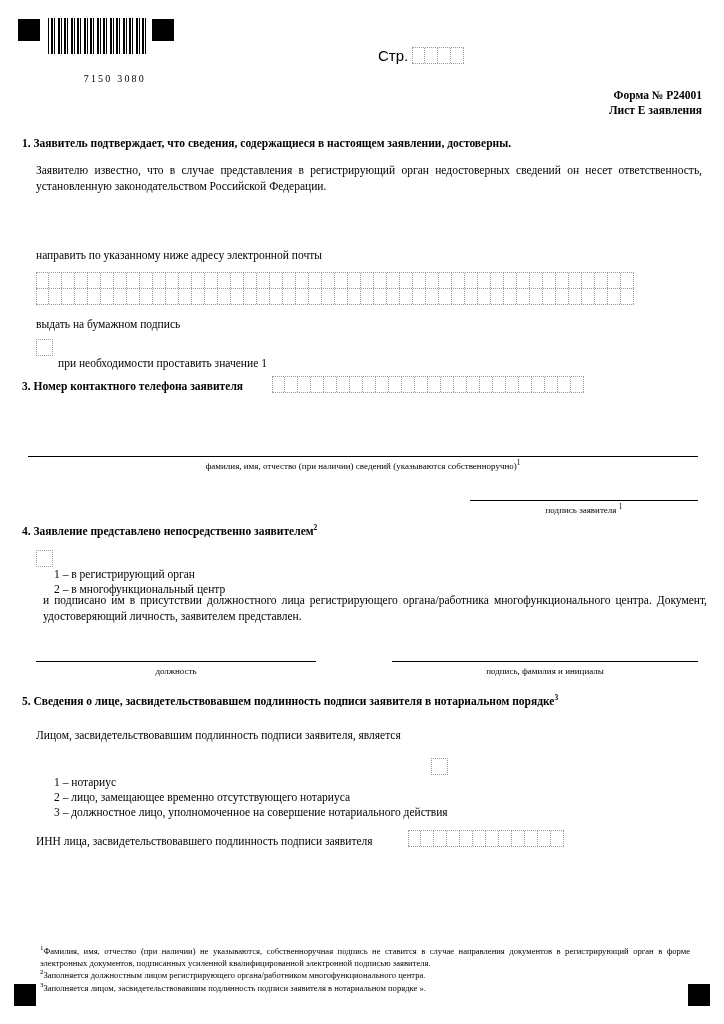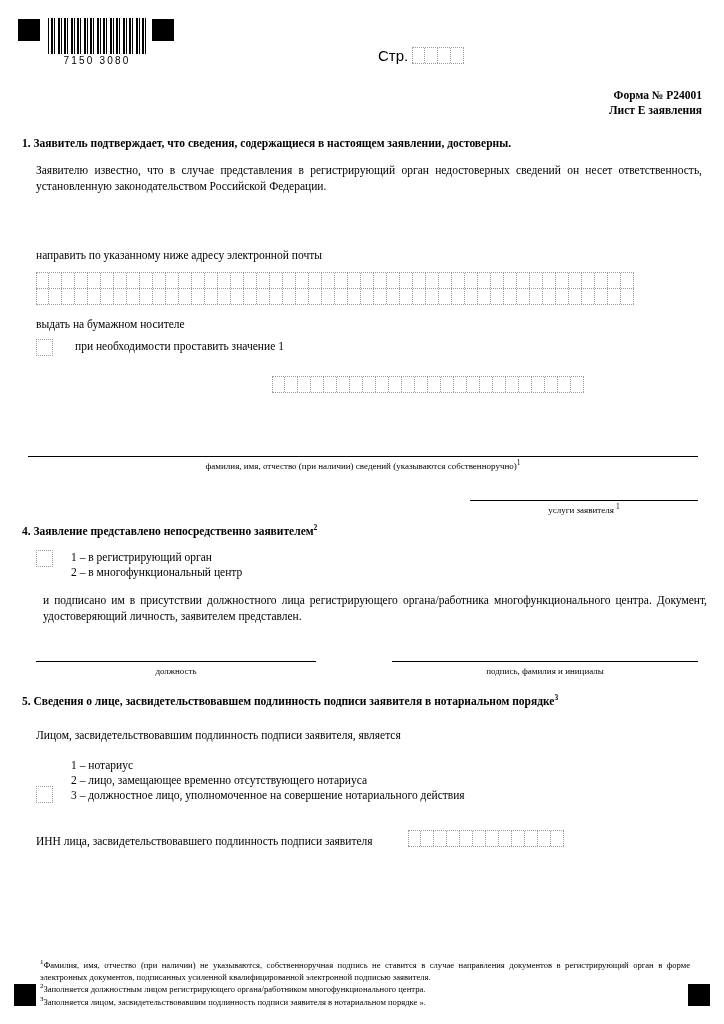--- a/index.html
+++ b/index.html
@@ -46,25 +46,25 @@
     width: 98px;
     background-image: repeating-linear-gradient(
       to right,
       #000 0px, #000 1px, #fff 1px, #fff 3px,
       #000 3px, #000 5px, #fff 5px, #fff 6px,
       #000 6px, #000 7px, #fff 7px, #fff 10px,
       #000 10px, #000 12px, #fff 12px, #fff 13px
     );
   }
   .barcode-digits {
-    font-family: Liberation Sans, sans-serif;
+    font-family: Liberation Serif, serif;
     font-size: 10px;
     letter-spacing: 2.2px;
-    text-align: center;
-    margin-top: 1px;
+    text-align: right;
+    margin-top: 19px;
     white-space: pre;
   }
 
   
   .page-num {
     position: absolute;
     left: 378px;
     top: 47px;
     display: flex;
     align-items: center;
@@ -127,21 +127,21 @@
     font-size: 11.5px;
     line-height: 16px;
   }
   sup {
     font-size: 7.5px;
     vertical-align: super;
     line-height: 0;
   }
 
   
-  .opt-group { position: absolute; display: flex; align-items: flex-start; }
+  .opt-group { position: absolute; display: flex; align-items: flex-start; flex-direction: column; }
   .opt-list { margin-left: 18px; }
   .opt-list div {
     font-size: 11.5px;
     line-height: 15px;
     white-space: nowrap;
   }
 
   
   .rule {
     position: absolute;
@@ -154,21 +154,20 @@
     text-align: center;
     line-height: 12px;
   }
 
   
   .footnotes {
     position: absolute;
     left: 40px;
     top: 946px;
     width: 650px;
-    margin-top: 14px;
   }
   .fn {
     font-size: 8.6px;
     line-height: 11.5px;
     text-align: justify;
     margin-bottom: 1px;
   }
   .fn sup { font-size: 7px; }
 </style>
 </head>
@@ -299,29 +298,30 @@
         <div class="cell"></div>
         <div class="cell"></div>
         <div class="cell"></div>
         <div class="cell"></div>
         <div class="cell"></div>
         <div class="cell"></div>
         <div class="cell"></div>
       </div>
   </div>
 
-  <div class="blk plain" style="left:36px; top:316px; width:600px;">выдать на бумажном носителе</div>
+  <div class="blk plain" style="left:36px; top:316px; width:600px;">выдать на бумажном подпись</div>
 
   <div class="opt-group" style="left:36px; top:339px;">
     <div class="checkbox-cell"></div>
     <div class="opt-list" style="margin-left:22px;">
       <div>при необходимости проставить значение 1</div>
     </div>
   </div>
 
+  <div class="blk sec-head" style="left:22px; top:379px; width:250px;">3. Номер контактного телефона заявителя</div>
   <div class="blk" style="left:272px; top:376px;">
     <div class="cells" id="phone-cells">
         <div class="cell"></div>
         <div class="cell"></div>
         <div class="cell"></div>
         <div class="cell"></div>
         <div class="cell"></div>
         <div class="cell"></div>
         <div class="cell"></div>
         <div class="cell"></div>
@@ -341,21 +341,21 @@
         <div class="cell"></div>
         <div class="cell"></div>
         <div class="cell"></div>
       </div>
   </div>
 
   <div class="rule" style="left:28px; top:456px; width:670px;"></div>
   <div class="rule-cap" style="left:28px; top:460px; width:670px;"><span>фамилия, имя, отчество (при наличии) сведений (указываются собственноручно)</span><sup>1</sup></div>
 
   <div class="rule" style="left:470px; top:500px; width:228px;"></div>
-  <div class="rule-cap" style="left:470px; top:504px; width:228px;"><span>услуги заявителя</span> <sup>1</sup></div>
+  <div class="rule-cap" style="left:470px; top:504px; width:228px;"><span>подпись заявителя</span> <sup>1</sup></div>
 
   <div class="blk sec-head" style="left:22px; top:524px; width:680px;"><span>4. Заявление представлено непосредственно заявителем</span><sup>2</sup></div>
 
   <div class="opt-group" style="left:36px; top:550px;">
     <div class="checkbox-cell"></div>
     <div class="opt-list">
       <div>1 – в регистрирующий орган</div>
       <div>2 – в многофункциональный центр</div>
     </div>
   </div>

